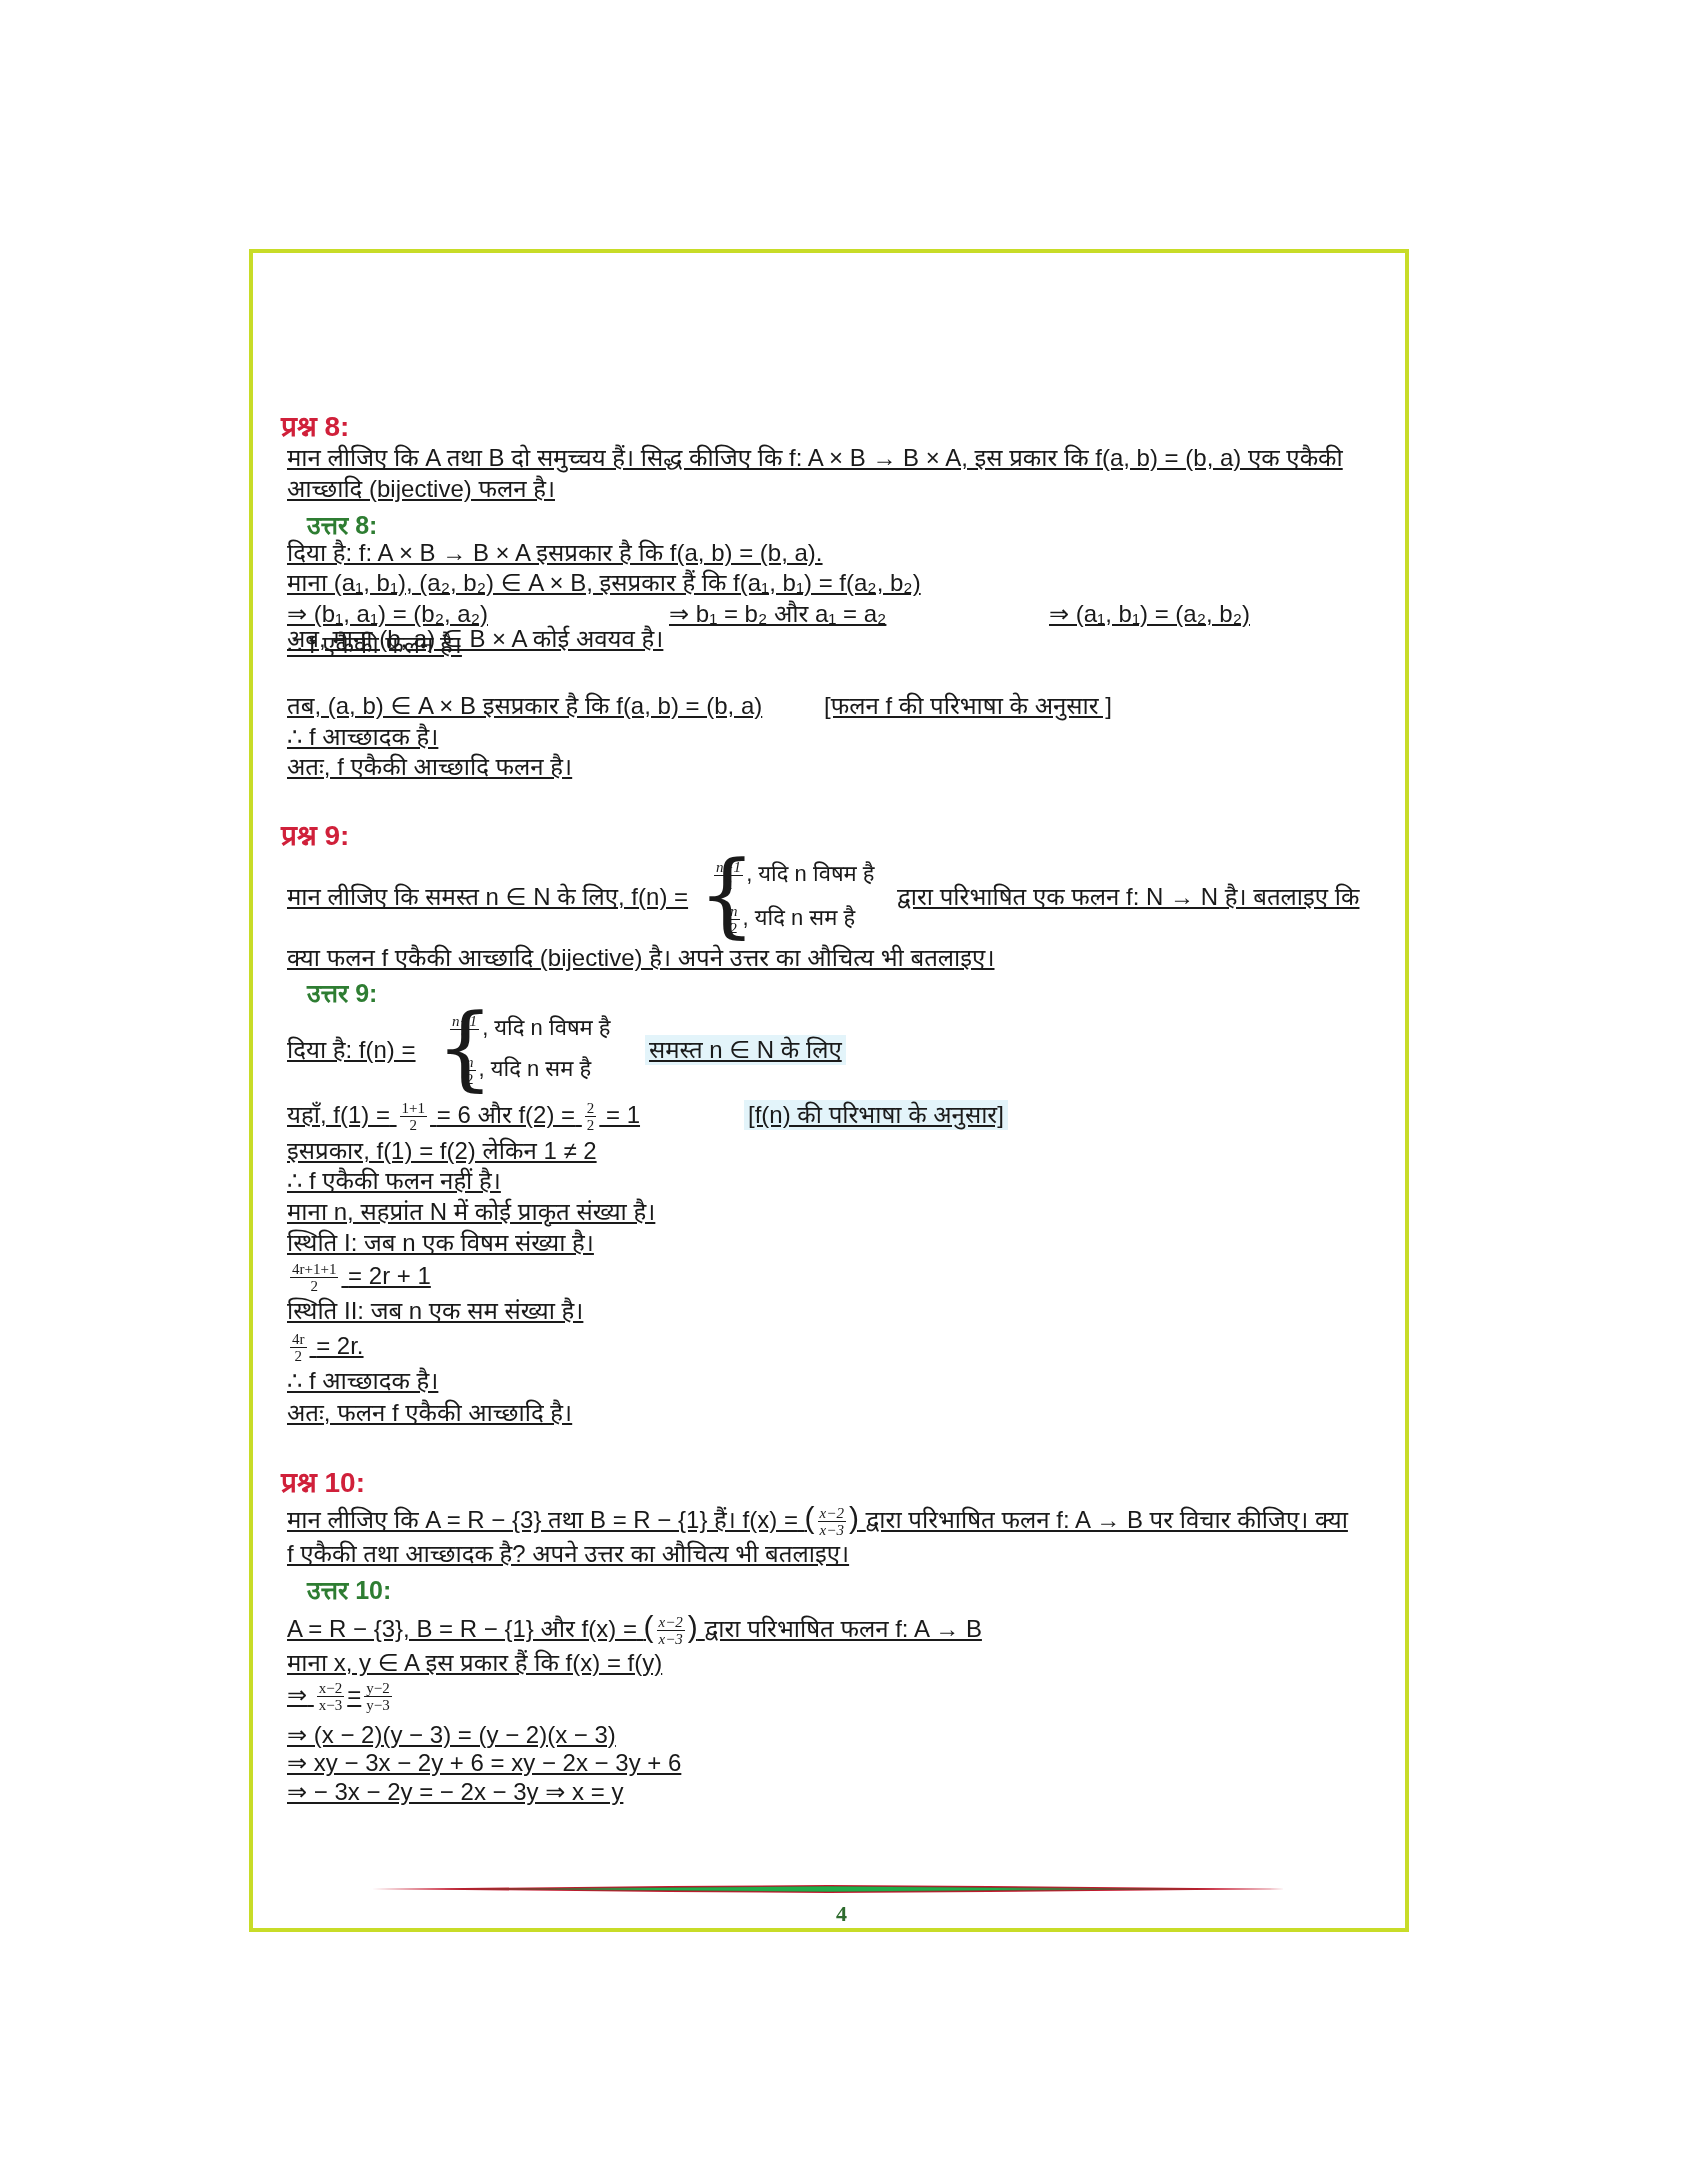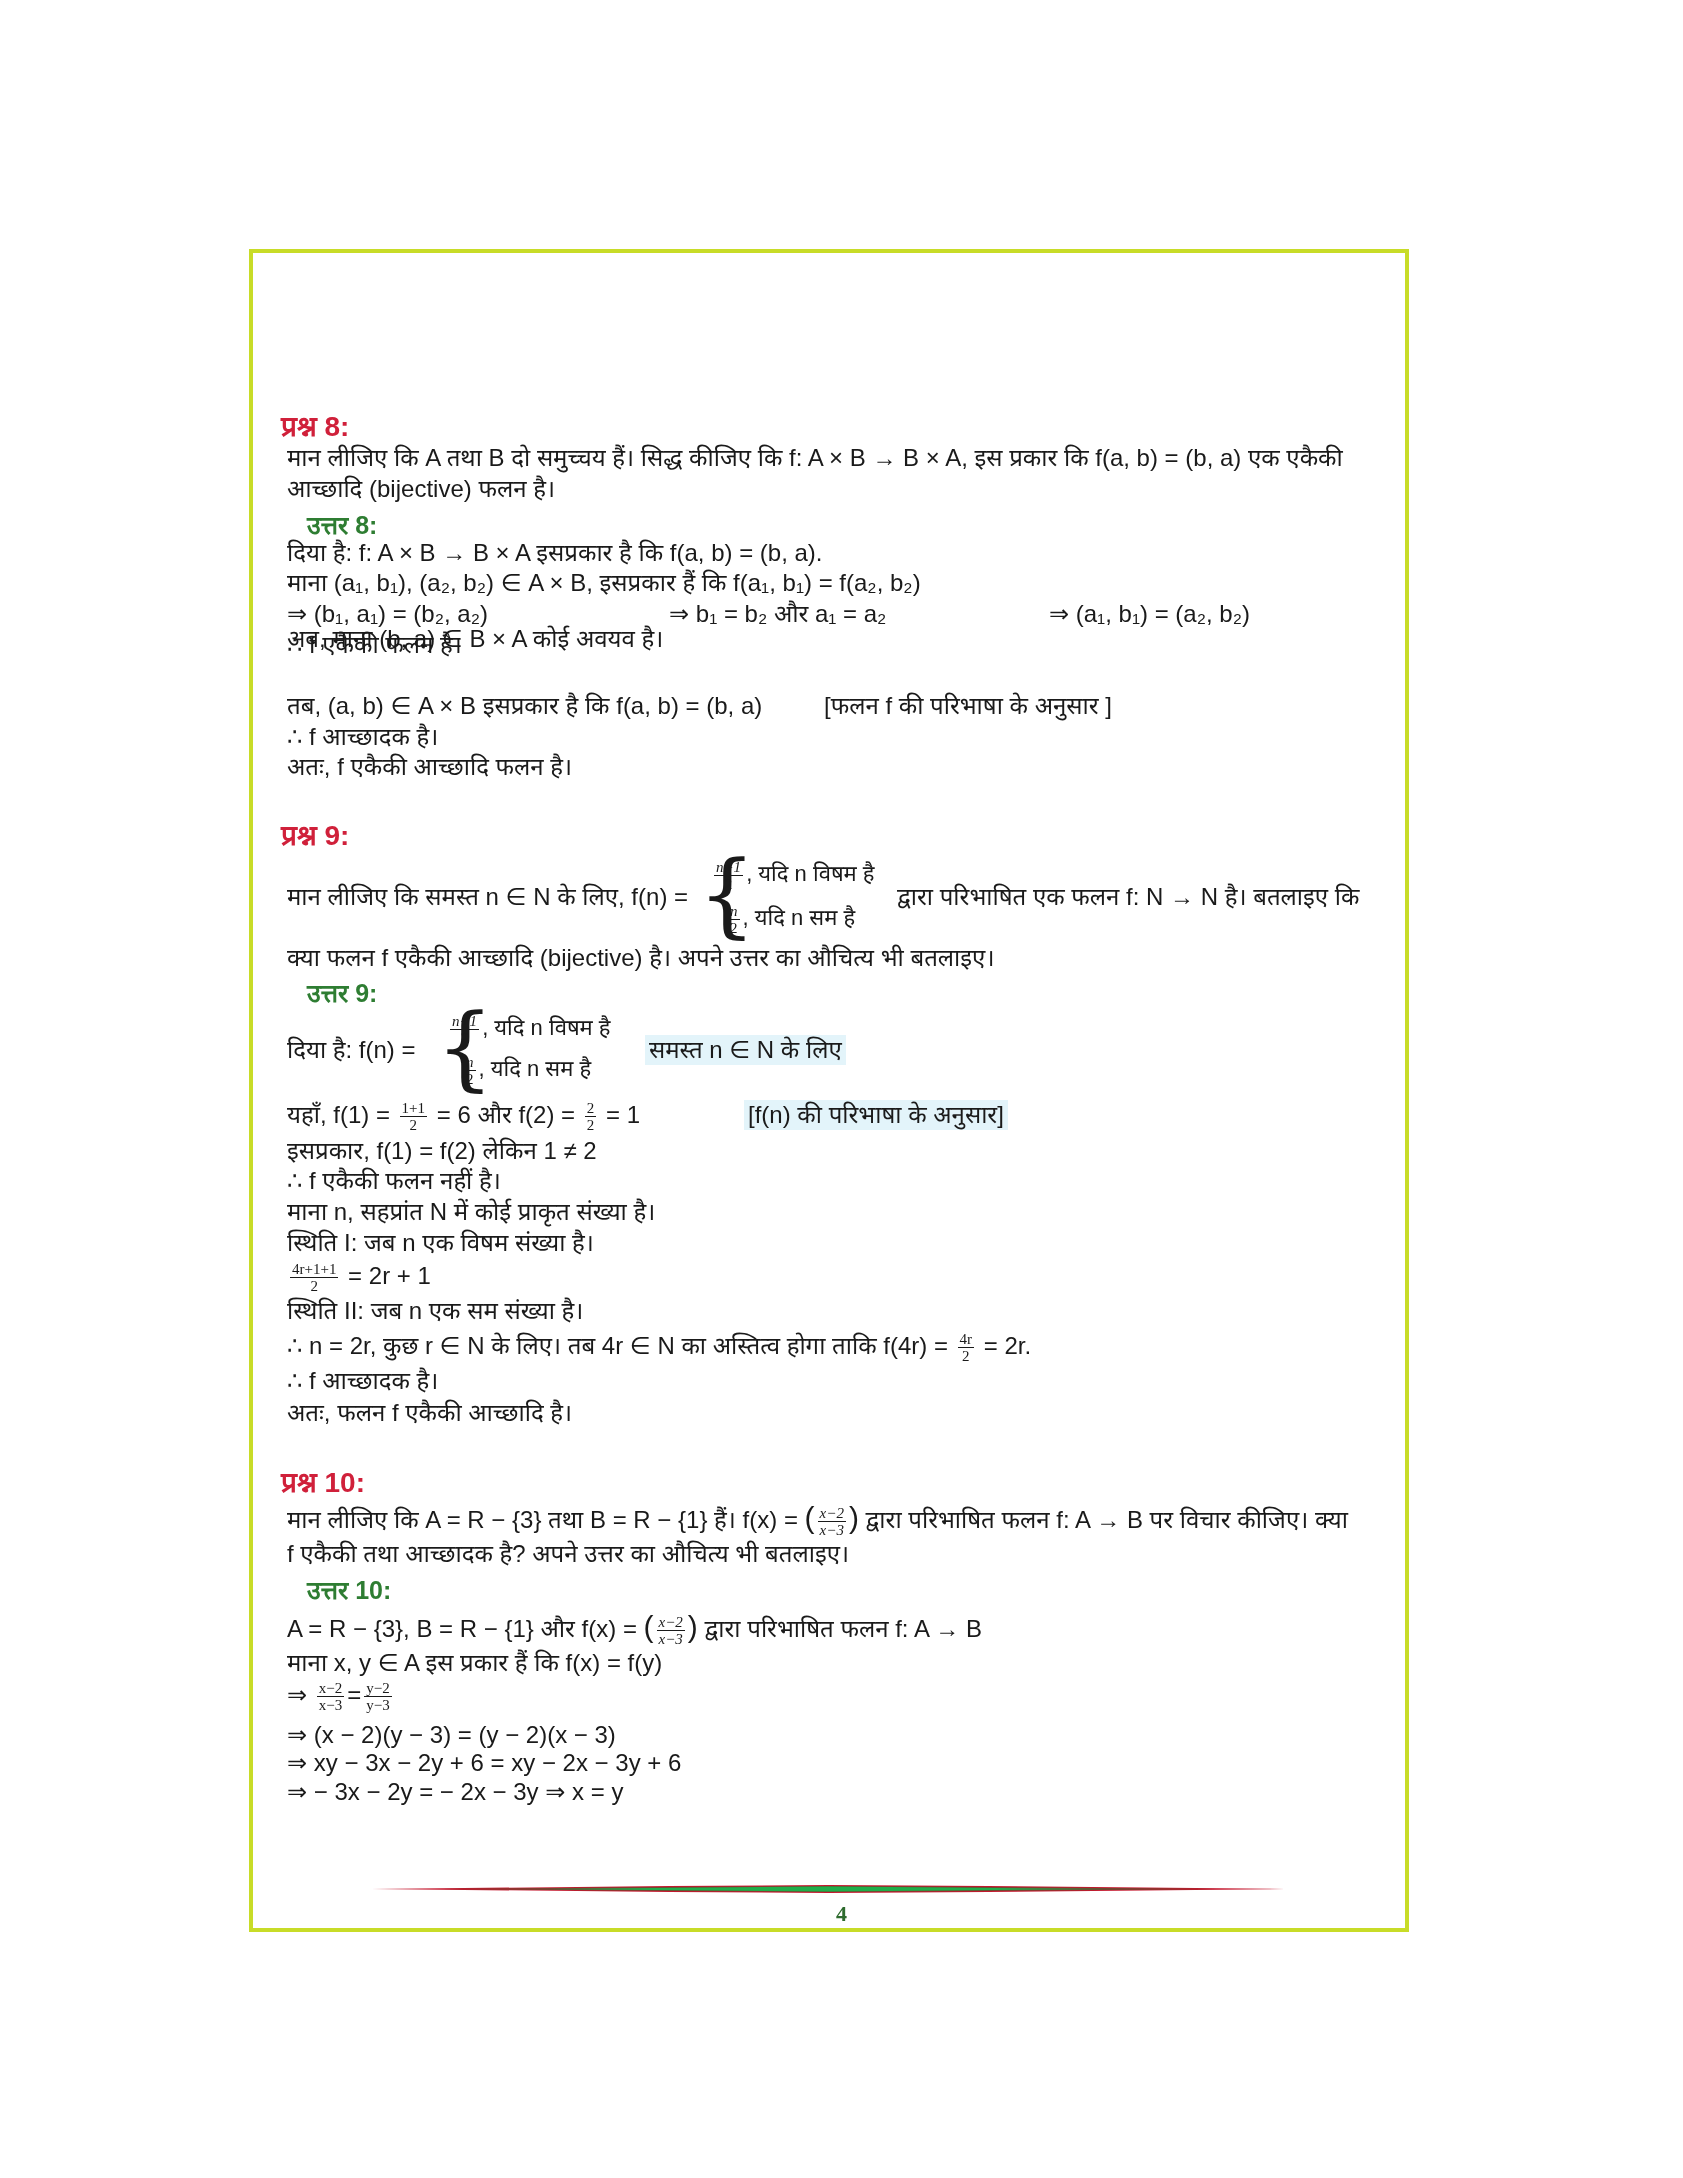--- a/index.html
+++ b/index.html
@@ -1,20 +1,20 @@
 <!DOCTYPE html>
 <html><head>
 <meta charset="utf-8">
 <style>
   html, body { margin: 0; padding: 0; background: #ffffff; }
   body { width: 1683px; height: 2178px; position: relative; overflow: hidden;
          font-family: "Liberation Sans", "DejaVu Sans", sans-serif; color: #1a1a1a; }
   .page-frame { position: absolute; left: 249px; top: 249px; width: 1152px; height: 1675px;
                 border: 4px solid #c8dc28; box-sizing: content-box; }
-  .line { position: absolute; left: 287px; font-size: 24px; line-height: 30px; white-space: nowrap; }
+  .line { position: absolute; left: 287px; font-size: 24px; line-height: 30px; white-space: nowrap; text-decoration: underline; }
   .line i, .m { font-family: "Liberation Serif", "DejaVu Serif", serif; font-style: italic; }
   .q-head { position: absolute; left: 281px; font-size: 28px; font-weight: bold; color: #d0203a; }
   .a-head { position: absolute; left: 307px; font-size: 25px; font-weight: bold; color: #2e7d32; }
   .frac { display: inline-flex; flex-direction: column; align-items: center; vertical-align: middle;
           font-size: 15px; line-height: 16px; margin: 0 3px; font-family: "Liberation Serif", serif; }
   .frac .num { border-bottom: 1px solid #1a1a1a; padding: 0 2px; text-align: right; }
   .piece { position: absolute; font-size: 22px; white-space: nowrap; }
   .brace { position: absolute; font-family: "DejaVu Serif", serif; font-weight: 100; color: #1a1a1a; }
   .highlight { background: #e3f4fa; padding: 0 4px; }
   .footer-rule { position: absolute; left: 372px; top: 1885px; width: 913px; height: 8px; }
@@ -99,21 +99,20 @@
 
 <div class="line" style="top:1261px;">
   <span class="frac">
       <span class="num">4r+1+1</span>
       <span>2</span>
     </span>
   <span>= 2r + 1</span>
 </div>
 <div class="line" style="top:1296px;">स्थिति II: जब n एक सम संख्या है।</div>
 <div class="line" style="top:1331px;">
-  <span>∴ n = 2r, कुछ r ∈ N के लिए। तब 4r ∈ N का अस्तित्व होगा ताकि f(4r) =</span>
   <span class="frac">
       <span class="num">4r</span>
       <span>2</span>
     </span>
   <span>= 2r.</span>
 </div>
 <div class="line" style="top:1366px;">∴ f आच्छादक है।</div>
 <div class="line" style="top:1398px;">अतः, फलन f एकैकी आच्छादि है।</div>
 
 <div class="q-head" style="top:1462px;">प्रश्न 10:</div>

